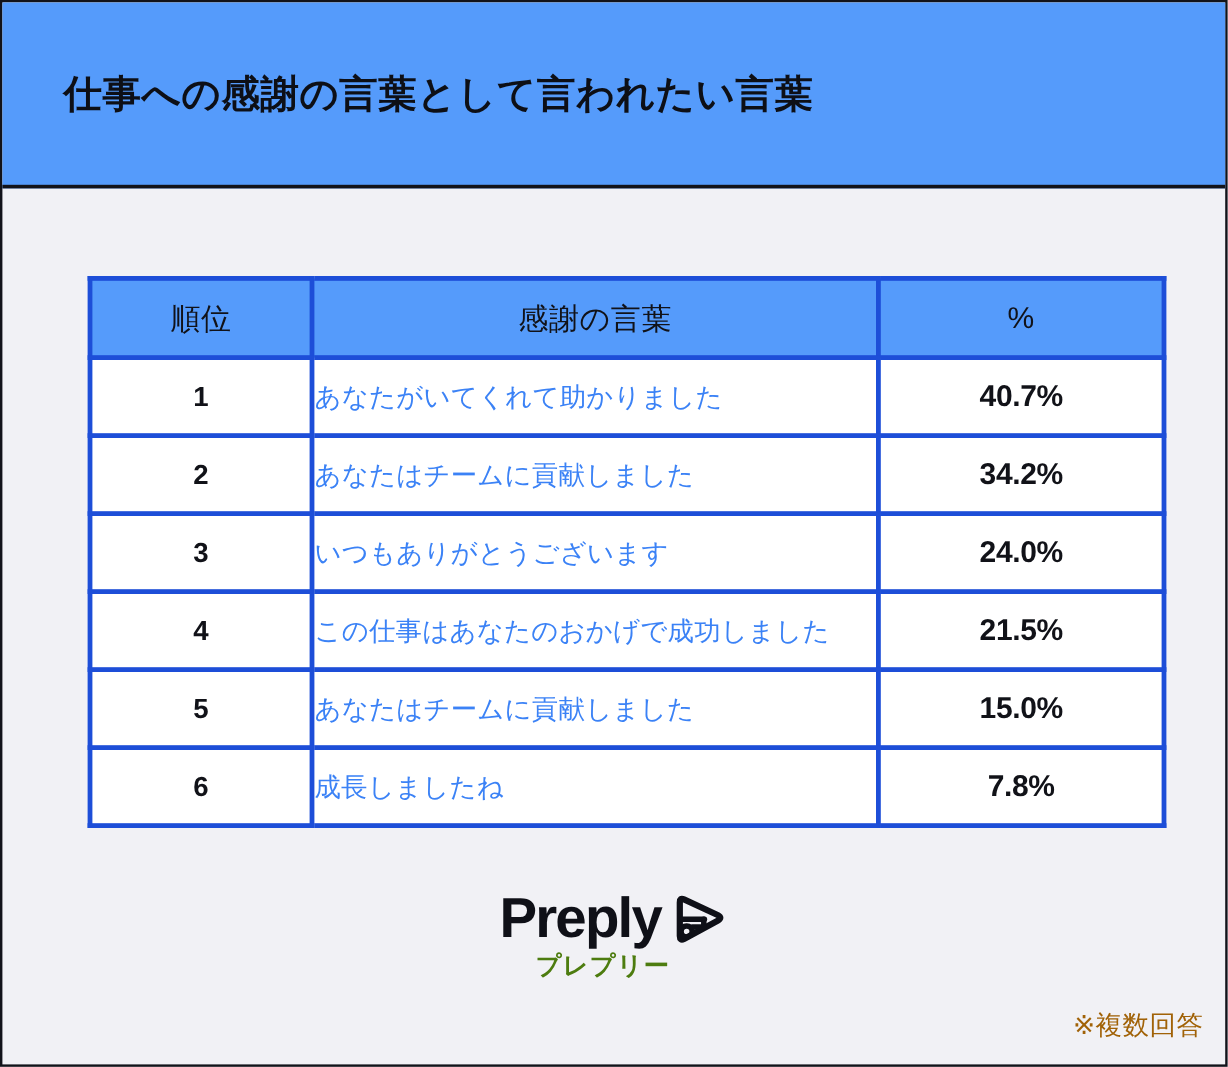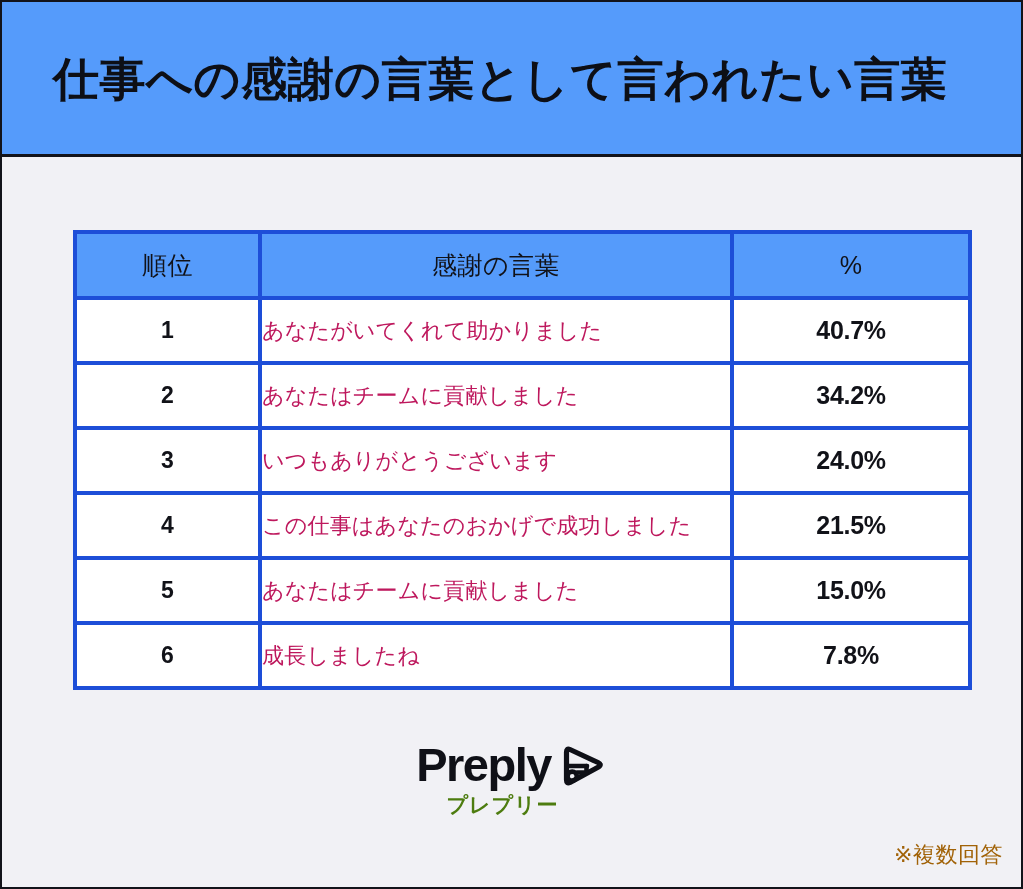--- a/index.html
+++ b/index.html
@@ -33,21 +33,21 @@
     height: 157px;
     box-sizing: border-box;
     background: #559bfb;
     border-bottom: 3px solid #12131a;
     display: flex;
     align-items: center;
   }
   .banner-title {
     margin-left: 53px;
     margin-top: 4px;
-    font-size: 46px;
+    font-size: 32px;
     font-weight: bold;
     color: #0d0f16;
     letter-spacing: 0.5px;
     white-space: nowrap;
     line-height: 1.1;
   }
 
   
   .table-wrap {
     position: absolute;
@@ -85,21 +85,21 @@
     text-align: center;
     font-size: 23px;
     font-weight: bold;
     color: #111218;
   }
   td.word-cell {
     text-align: left;
     padding-left: 27px;
     font-size: 22px;
     font-weight: normal;
-    color: #be185d;
+    color: #3b82f6;
     letter-spacing: 0.2px;
     white-space: nowrap;
   }
   td.pct-cell {
     text-align: center;
     font-size: 25px;
     font-weight: bold;
     color: #111218;
     letter-spacing: -0.3px;
   }

